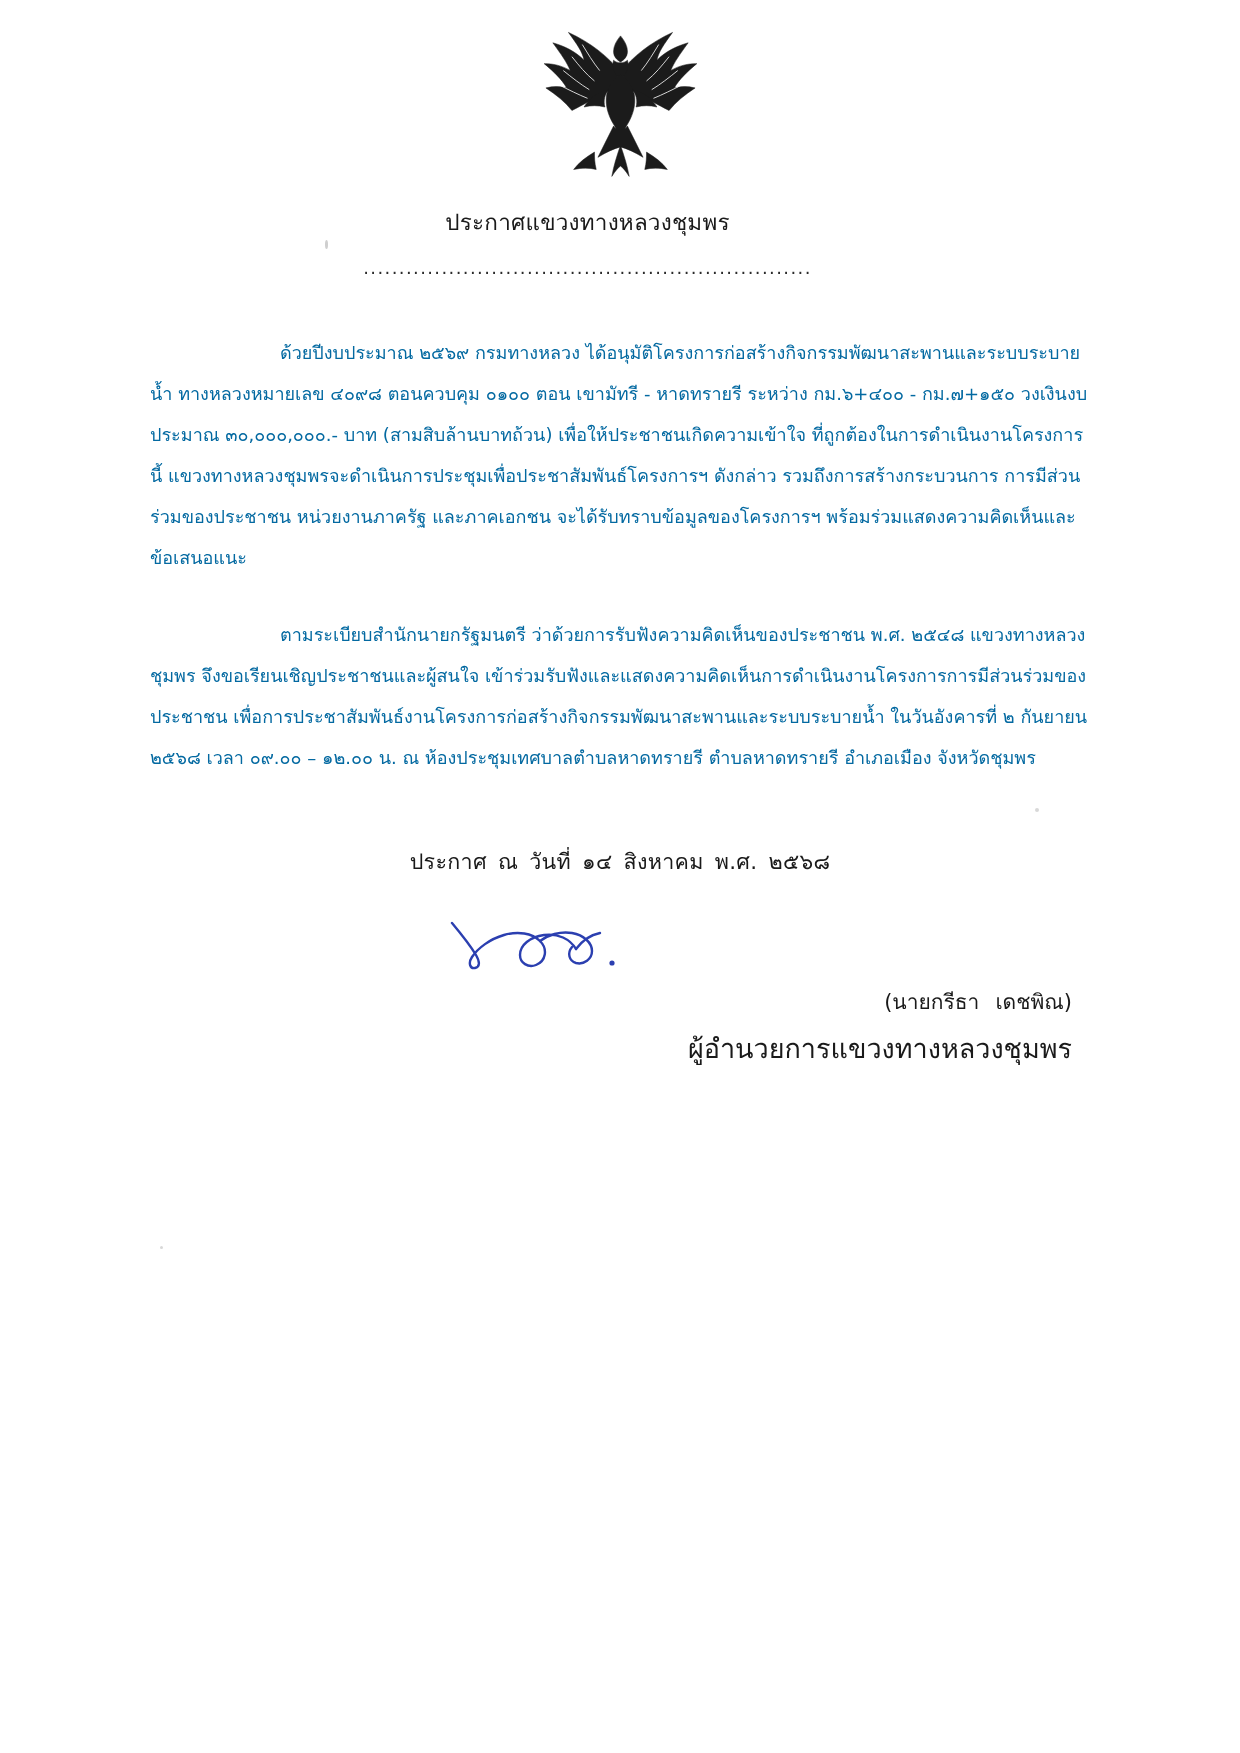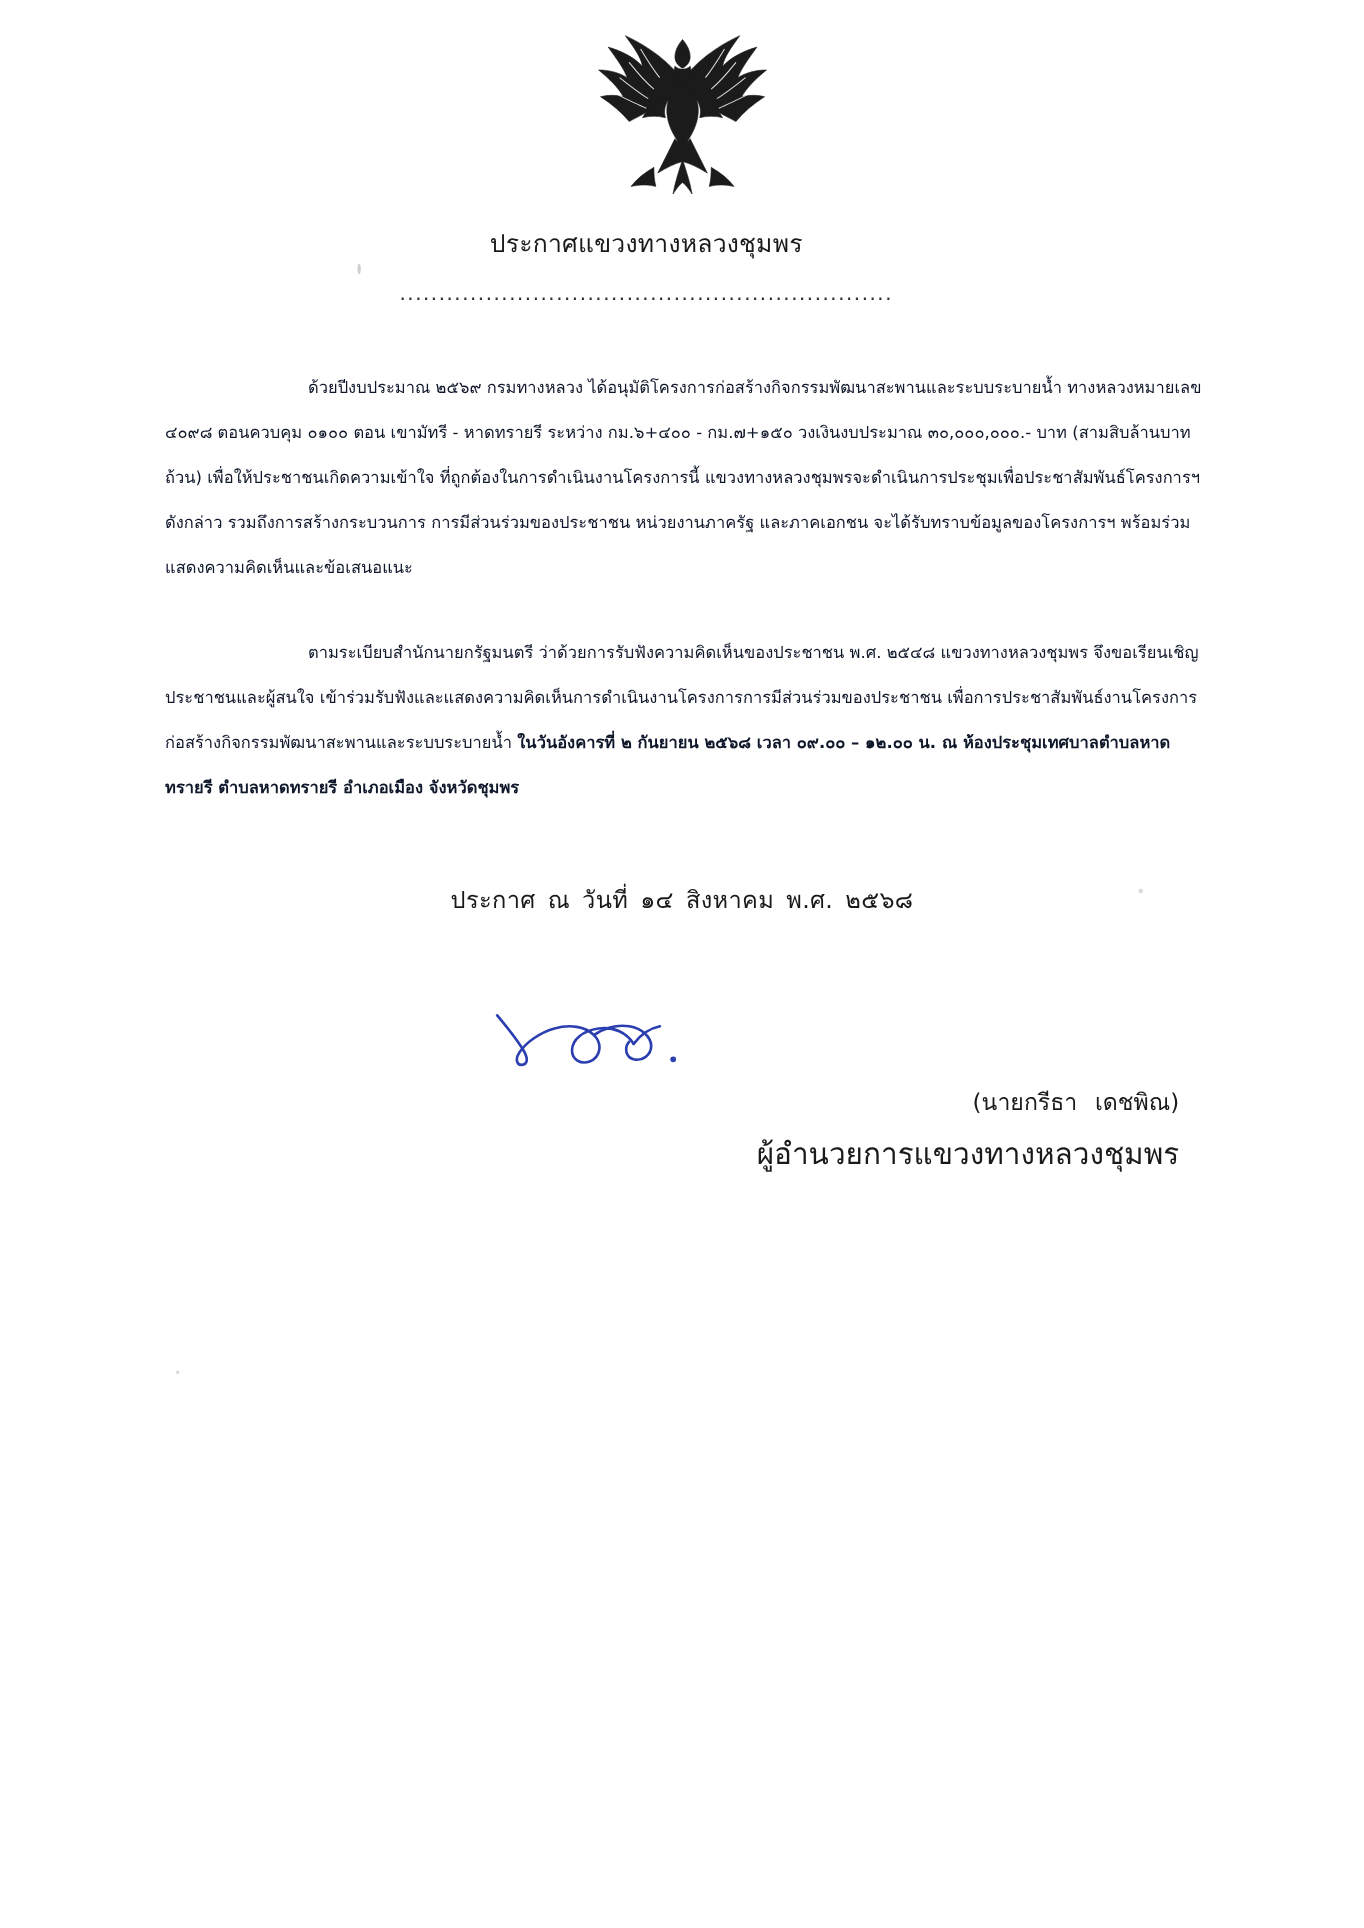--- a/index.html
+++ b/index.html
@@ -67,44 +67,44 @@
     letter-spacing: 1.4px;
     color: #2b2b2b;
   }
 
   
   .body-text {
     position: absolute;
     top: 332px;
     left: 150px;
     width: 945px;
-    font-size: 15px;
+    font-size: 18px;
     line-height: 41px;
     text-align: left;
-    color: #0f172a;
+    color: #0369a1;
   }
   .para {
     margin: 0 0 0 0;
     text-indent: 0;
   }
   .para + .para {
     margin-top: 36px;
   }
   .indent {
     display: inline-block;
     width: 130px;
   }
   .bold {
-    font-weight: 700;
+    font-weight: 400;
   }
 
   
   .date-line {
     position: absolute;
-    top: 800px;
+    top: 844px;
     left: 0;
     width: 1240px;
     text-align: center;
     font-size: 21.5px;
     letter-spacing: .3px;
   }
   .date-line .sp { display: inline-block; width: 11px; }
 
   
   .sig-block {

